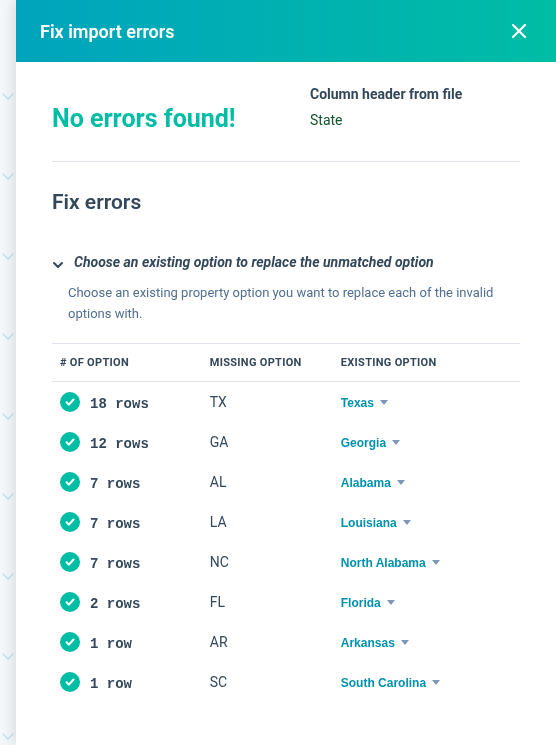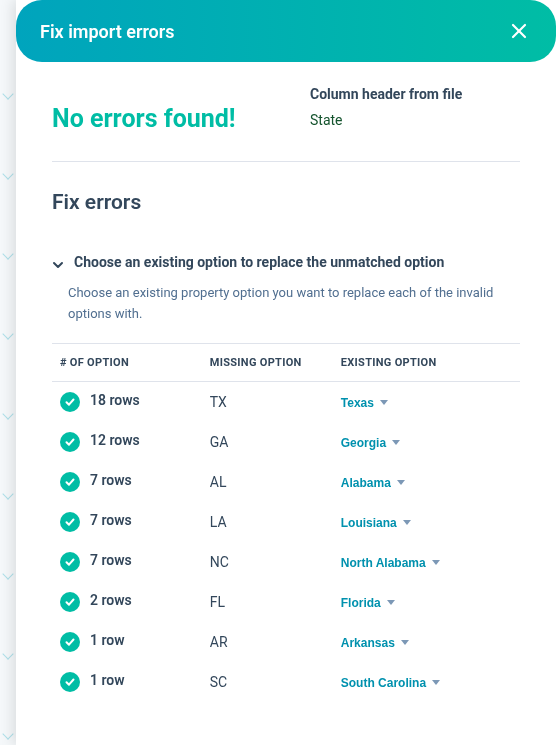--- a/index.html
+++ b/index.html
@@ -22,21 +22,20 @@
     display: flex;
     flex-direction: column;
   }
   .header {
     background: linear-gradient(90deg, #00a4bd 0%, #00bda5 100%);
     color: #fff;
     padding: 18px 24px;
     display: flex;
     align-items: center;
     justify-content: space-between;
-    border-radius: 26px;
   }
   .header-title {
     font-size: 18px;
     font-weight: 600;
   }
   .close-btn {
     background: none;
     border: none;
     cursor: pointer;
     padding: 4px;
@@ -82,20 +81,21 @@
     color: #33475b;
     margin-top: 28px;
     margin-bottom: 40px;
   }
   .accordion-header {
     display: flex;
     align-items: flex-start;
     gap: 10px;
     cursor: pointer;
     margin-bottom: 12px;
+    font-style: italic;
   }
   .chevron {
     flex-shrink: 0;
     margin-top: 5px;
   }
   .accordion-title {
     font-size: 14px;
     font-weight: 700;
     color: #33475b;
   }
@@ -124,24 +124,25 @@
   .table td {
     padding: 10px 8px;
     font-size: 14px;
     vertical-align: middle;
   }
   .col-errors { width: 32%; }
   .col-missing { width: 28%; color: #33475b; }
   .col-existing { width: 40%; }
   .check-cell {
     display: flex;
-    align-items: flex-start;
+    align-items: flex-end;
     gap: 10px;
     font-weight: 600;
     color: #33475b;
+    font-family: Liberation Mono, monospace;
   }
   .check-icon {
     width: 20px;
     height: 20px;
     border-radius: 50%;
     background: #00bda5;
     display: flex;
     align-items: center;
     justify-content: center;
     flex-shrink: 0;

